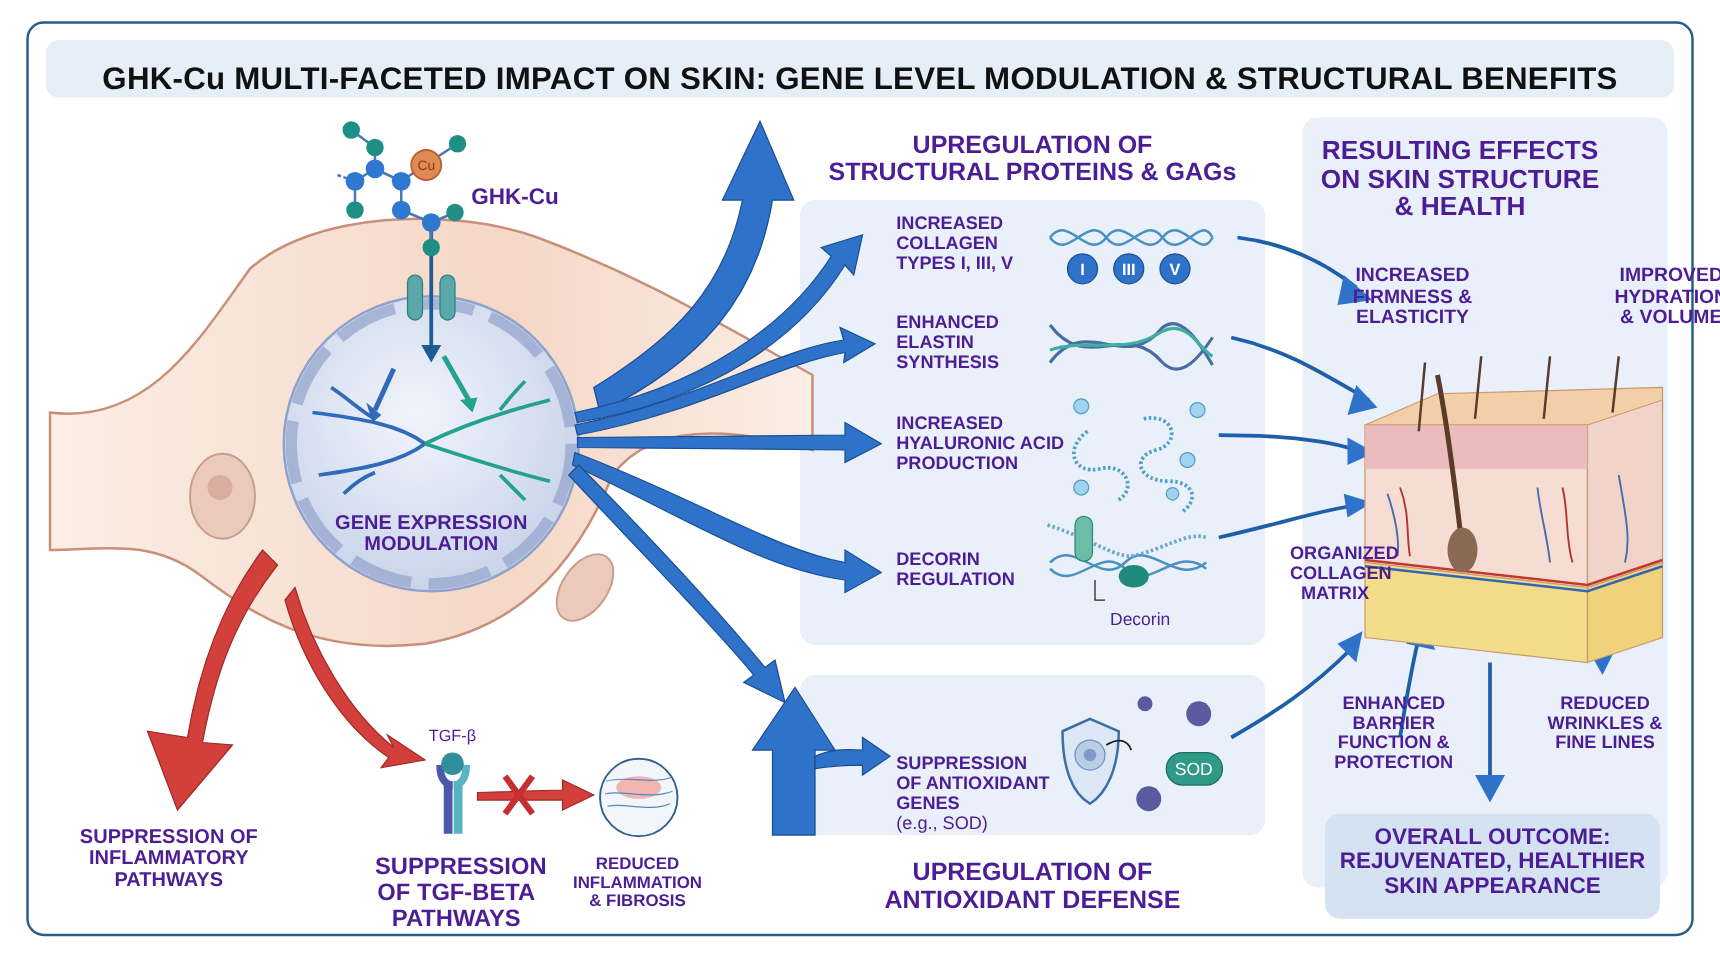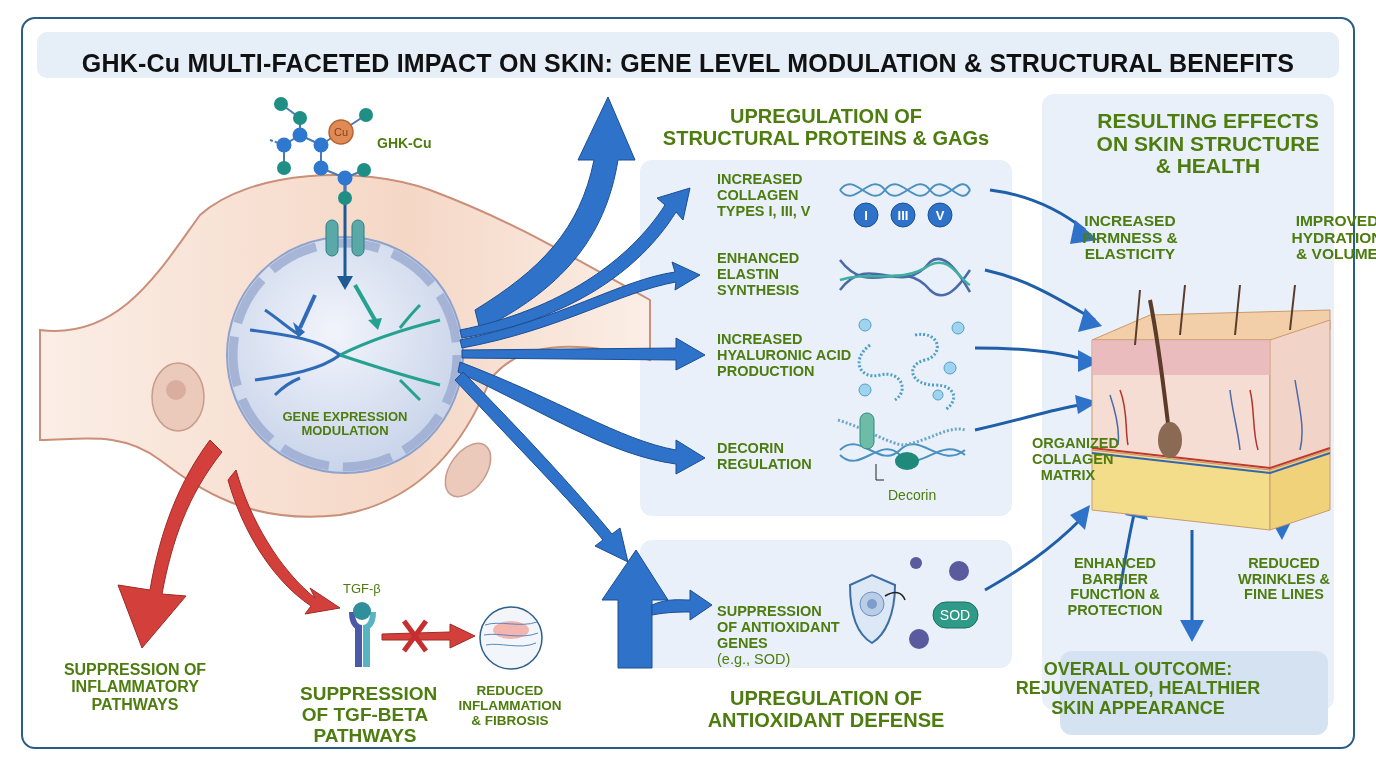--- a/index.html
+++ b/index.html
@@ -1,21 +1,21 @@
 <!DOCTYPE html>
 <html><head>
 <meta charset="utf-8">
 <style>
   html, body { margin: 0; padding: 0; background: #ffffff; }
   body { width: 1376px; height: 768px; position: relative; overflow: hidden; font-family: "Liberation Sans", sans-serif; color: #111; }
   .frame { position: absolute; left: 21px; top: 17px; width: 1334px; height: 732px; border: 2px solid #2a5d86; border-radius: 14px; box-sizing: border-box; background: #fff; }
   .title-bar { position: absolute; left: 37px; top: 32px; width: 1302px; height: 46px; background: #e6eef8; border-radius: 10px; display: flex; align-items: flex-end; justify-content: center; }
   .title-bar span { font-weight: bold; font-size: 25px; letter-spacing: 0.2px; color: #111; }
   svg.art { position: absolute; left: 0; top: 0; }
-  .lbl { position: absolute; font-weight: bold; text-transform: none; line-height: 1.08; color: #4d7c0f; }
+  .lbl { position: absolute; font-weight: bold; text-transform: none; line-height: 1.08; color: #4c1d95; }
   .panel { position: absolute; background: #e9f0f9; border-radius: 12px; }
   .center { text-align: center; }
   .h-section { font-size: 20px; }
   .item { font-size: 14.5px; line-height: 1.1; white-space: pre-line; }
   .med { font-size: 15.5px; white-space: pre-line; }
   .big { font-size: 16px; white-space: pre-line; }
   .pre { white-space: pre-line; }
   .normal { font-weight: normal; }
 </style>
 </head>
@@ -238,23 +238,23 @@
     <path d="M1092,448 L1270,468 L1330,448" stroke="#c0392b" stroke-width="2" fill="none"></path>
     <path d="M1092,453 L1270,473 L1330,453" stroke="#3467b0" stroke-width="2" fill="none"></path>
     <path d="M1150,300 C1160,350 1165,400 1170,440" stroke="#5b3b2a" stroke-width="4" fill="none"></path>
     <ellipse cx="1170" cy="440" rx="12" ry="18" fill="#8a6a52"></ellipse>
     <path d="M1140,290 L1135,345 M1185,285 L1180,335 M1240,285 L1235,335 M1295,285 L1290,330" stroke="#5b3b2a" stroke-width="2"></path>
     <path d="M1110,395 C1115,410 1120,430 1118,445 M1230,390 C1232,410 1238,430 1240,450 M1295,380 C1300,410 1305,430 1300,450" stroke="#4a6aa8" stroke-width="1.5" fill="none"></path>
     <path d="M1120,390 C1128,410 1125,430 1128,445 M1250,390 C1255,410 1252,430 1258,450" stroke="#b0342c" stroke-width="1.5" fill="none"></path>
   </g>
 </svg>
 
-<div class="lbl" style="left:377px; top:136px; font-size:14px;">GHK-Cu</div>
-
-<div class="lbl center pre" style="left:250px; top:410px; width:190px; font-size:13px;">GENE EXPRESSION
+<div class="lbl" style="left:377px; top:148px; font-size:18px;">GHK-Cu</div>
+
+<div class="lbl center pre" style="left:250px; top:410px; width:190px; font-size:16px;">GENE EXPRESSION
 MODULATION</div>
 
 <div class="lbl center h-section pre" style="left:640px; top:106px; width:372px;">UPREGULATION OF
 STRUCTURAL PROTEINS &amp; GAGs</div>
 
 <div class="lbl item" style="left:717px; top:172px;">INCREASED
 COLLAGEN
 TYPES I, III, V</div>
 <div class="lbl item" style="left:717px; top:251px;">ENHANCED
 ELASTIN
@@ -284,32 +284,32 @@
 INFLAMMATORY
 PATHWAYS</div>
 <div class="lbl normal" style="left:343px; top:582px; font-size:13px;">TGF-β</div>
 <div class="lbl center item" style="left:300px; top:684px; width:130px; font-size:19px;">SUPPRESSION
 OF TGF-BETA
 PATHWAYS</div>
 <div class="lbl center item" style="left:450px; top:684px; width:120px; font-size:13.5px;">REDUCED
 INFLAMMATION
 &amp; FIBROSIS</div>
 
-<div class="lbl center h-section pre" style="left:1062px; top:110px; width:292px; font-size:21px;">RESULTING EFFECTS
+<div class="lbl center h-section pre" style="left:1022px; top:110px; width:292px; font-size:21px;">RESULTING EFFECTS
 ON SKIN STRUCTURE
 &amp; HEALTH</div>
 <div class="lbl center med" style="left:1075px; top:213px; width:110px;">INCREASED
 FIRMNESS &amp;
 ELASTICITY</div>
 <div class="lbl center med" style="left:1282px; top:213px; width:110px;">IMPROVED
 HYDRATION
 &amp; VOLUME</div>
 <div class="lbl center med" style="left:1060px; top:556px; width:110px; font-size:14.5px;">ENHANCED
 BARRIER
 FUNCTION &amp;
 PROTECTION</div>
 <div class="lbl center med" style="left:1232px; top:556px; width:104px; font-size:14.5px;">REDUCED
 WRINKLES &amp;
 FINE LINES</div>
 
-<div class="lbl center pre" style="left:1004px; top:660px; width:268px; font-size:18px;">OVERALL OUTCOME:
+<div class="lbl center pre" style="left:1060px; top:660px; width:268px; font-size:18px;">OVERALL OUTCOME:
 REJUVENATED, HEALTHIER
 SKIN APPEARANCE</div>
 
 </body></html>

